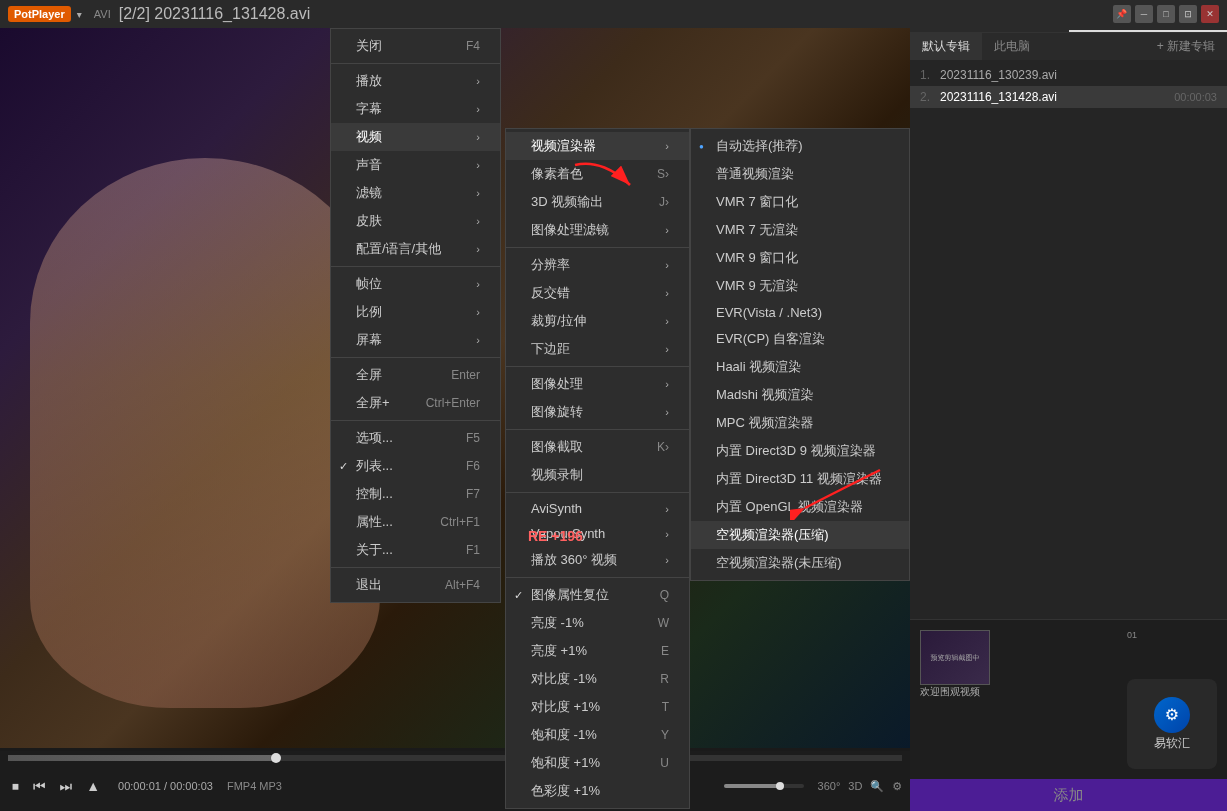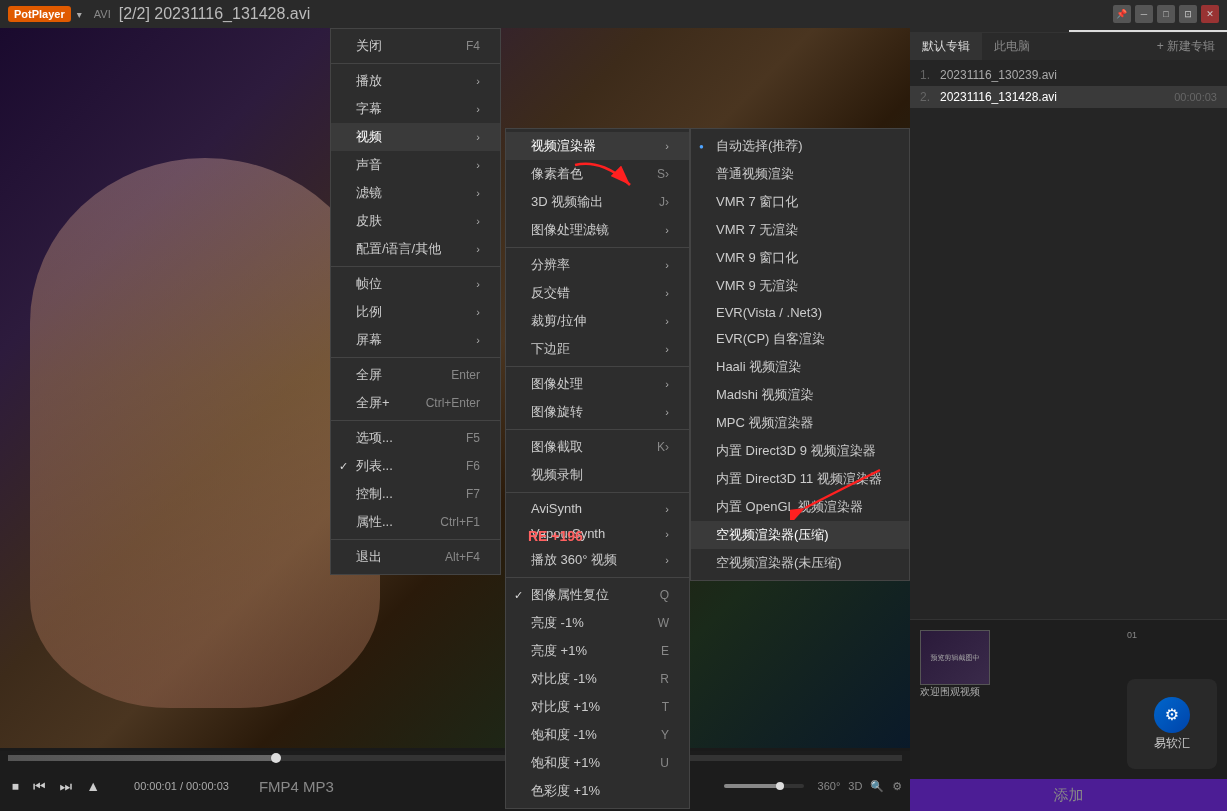--- a/index.html
+++ b/index.html
@@ -128,24 +128,24 @@
     }
     .ctrl-btn {
       color: #ccc;
       font-size: 14px;
       cursor: pointer;
       padding: 2px 4px;
     }
     #time-display {
       font-size: 11px;
       color: #aaa;
-      margin: 0 24px;
+      margin: 0 8px;
     }
     #format-display {
-      font-size: 15px;
+      font-size: 11px;
       color: #888;
       text-align: center;
     }
     #volume-bar {
       height: 4px;
       width: 80px;
       background: #333;
       border-radius: 2px;
       margin-left: auto;
       position: relative;
@@ -568,20 +568,24 @@
     <span class="shortcut">F6</span>
   </div>
   <div class="menu-item">
     <span>控制...</span>
     <span class="shortcut">F7</span>
   </div>
   <div class="menu-item">
     <span>属性...</span>
     <span class="shortcut">Ctrl+F1</span>
   </div>
+  <div class="menu-item">
+    <span>关于...</span>
+    <span class="shortcut">F1</span>
+  </div>
   <div class="menu-separator"></div>
   <div class="menu-item">
     <span>退出</span>
     <span class="shortcut">Alt+F4</span>
   </div>
 </div>
 
 <div id="ctx-menu-video">
   <div class="menu-item highlighted">
     <span>视频渲染器</span>

